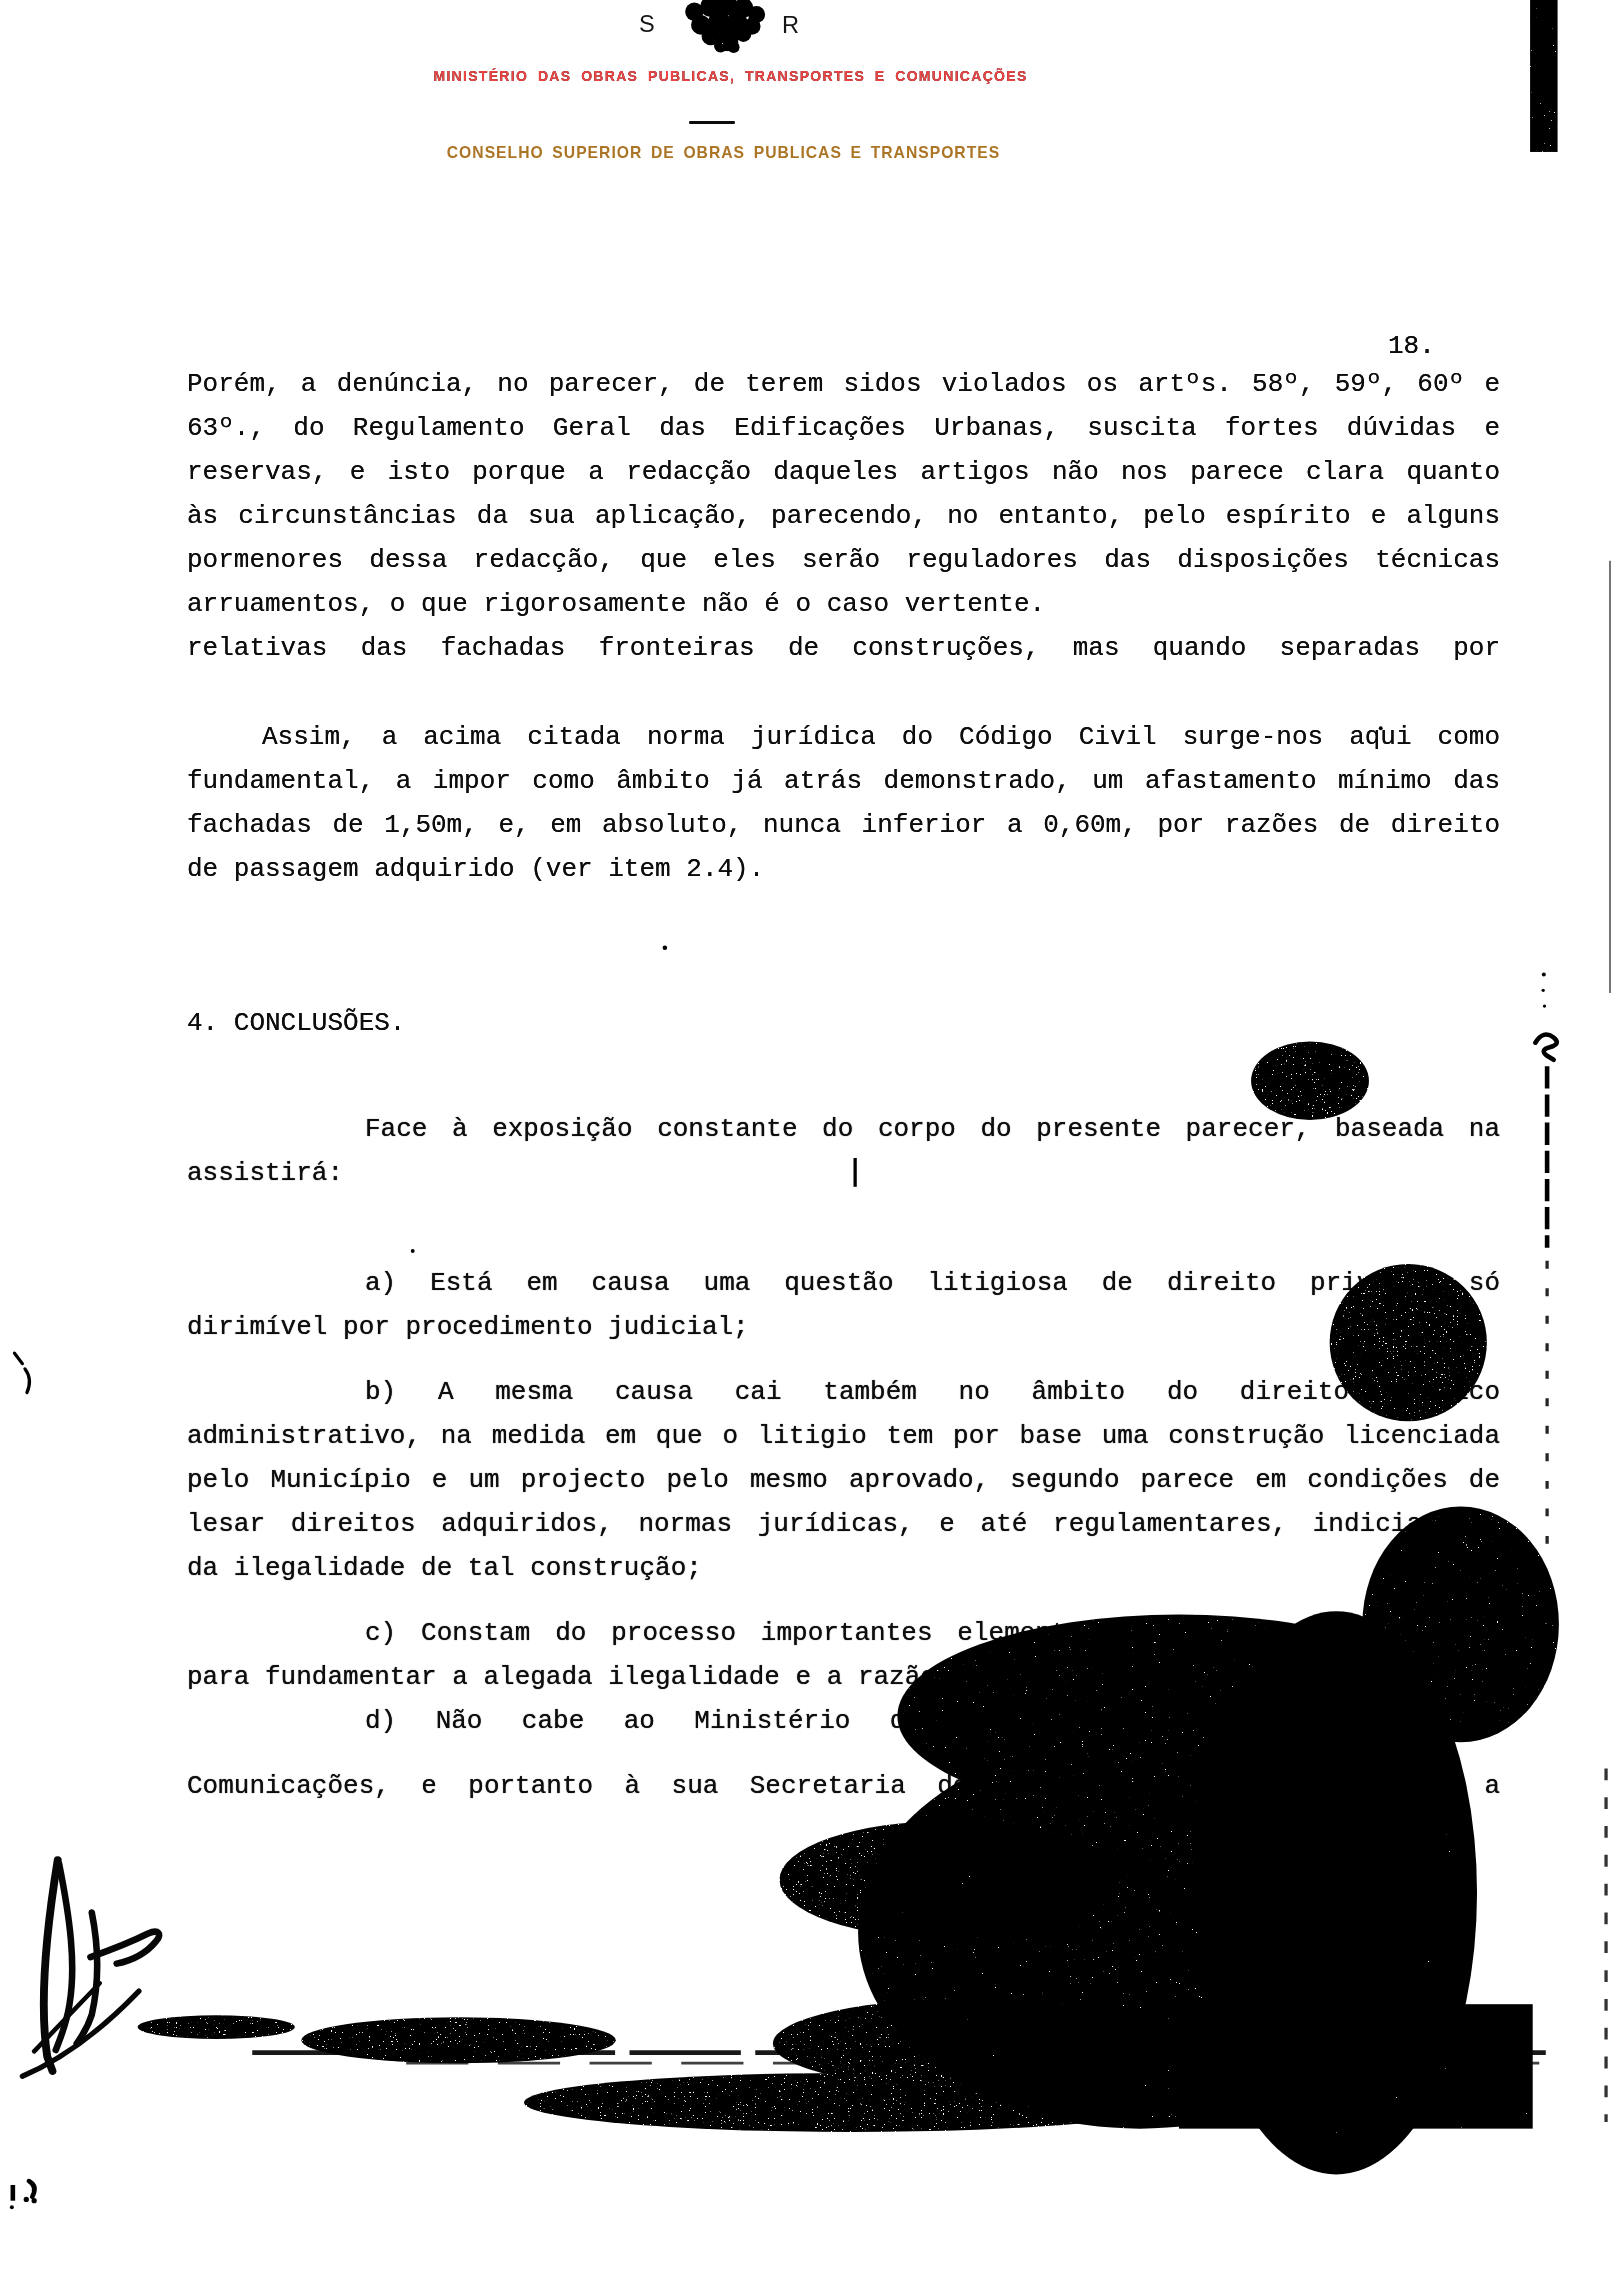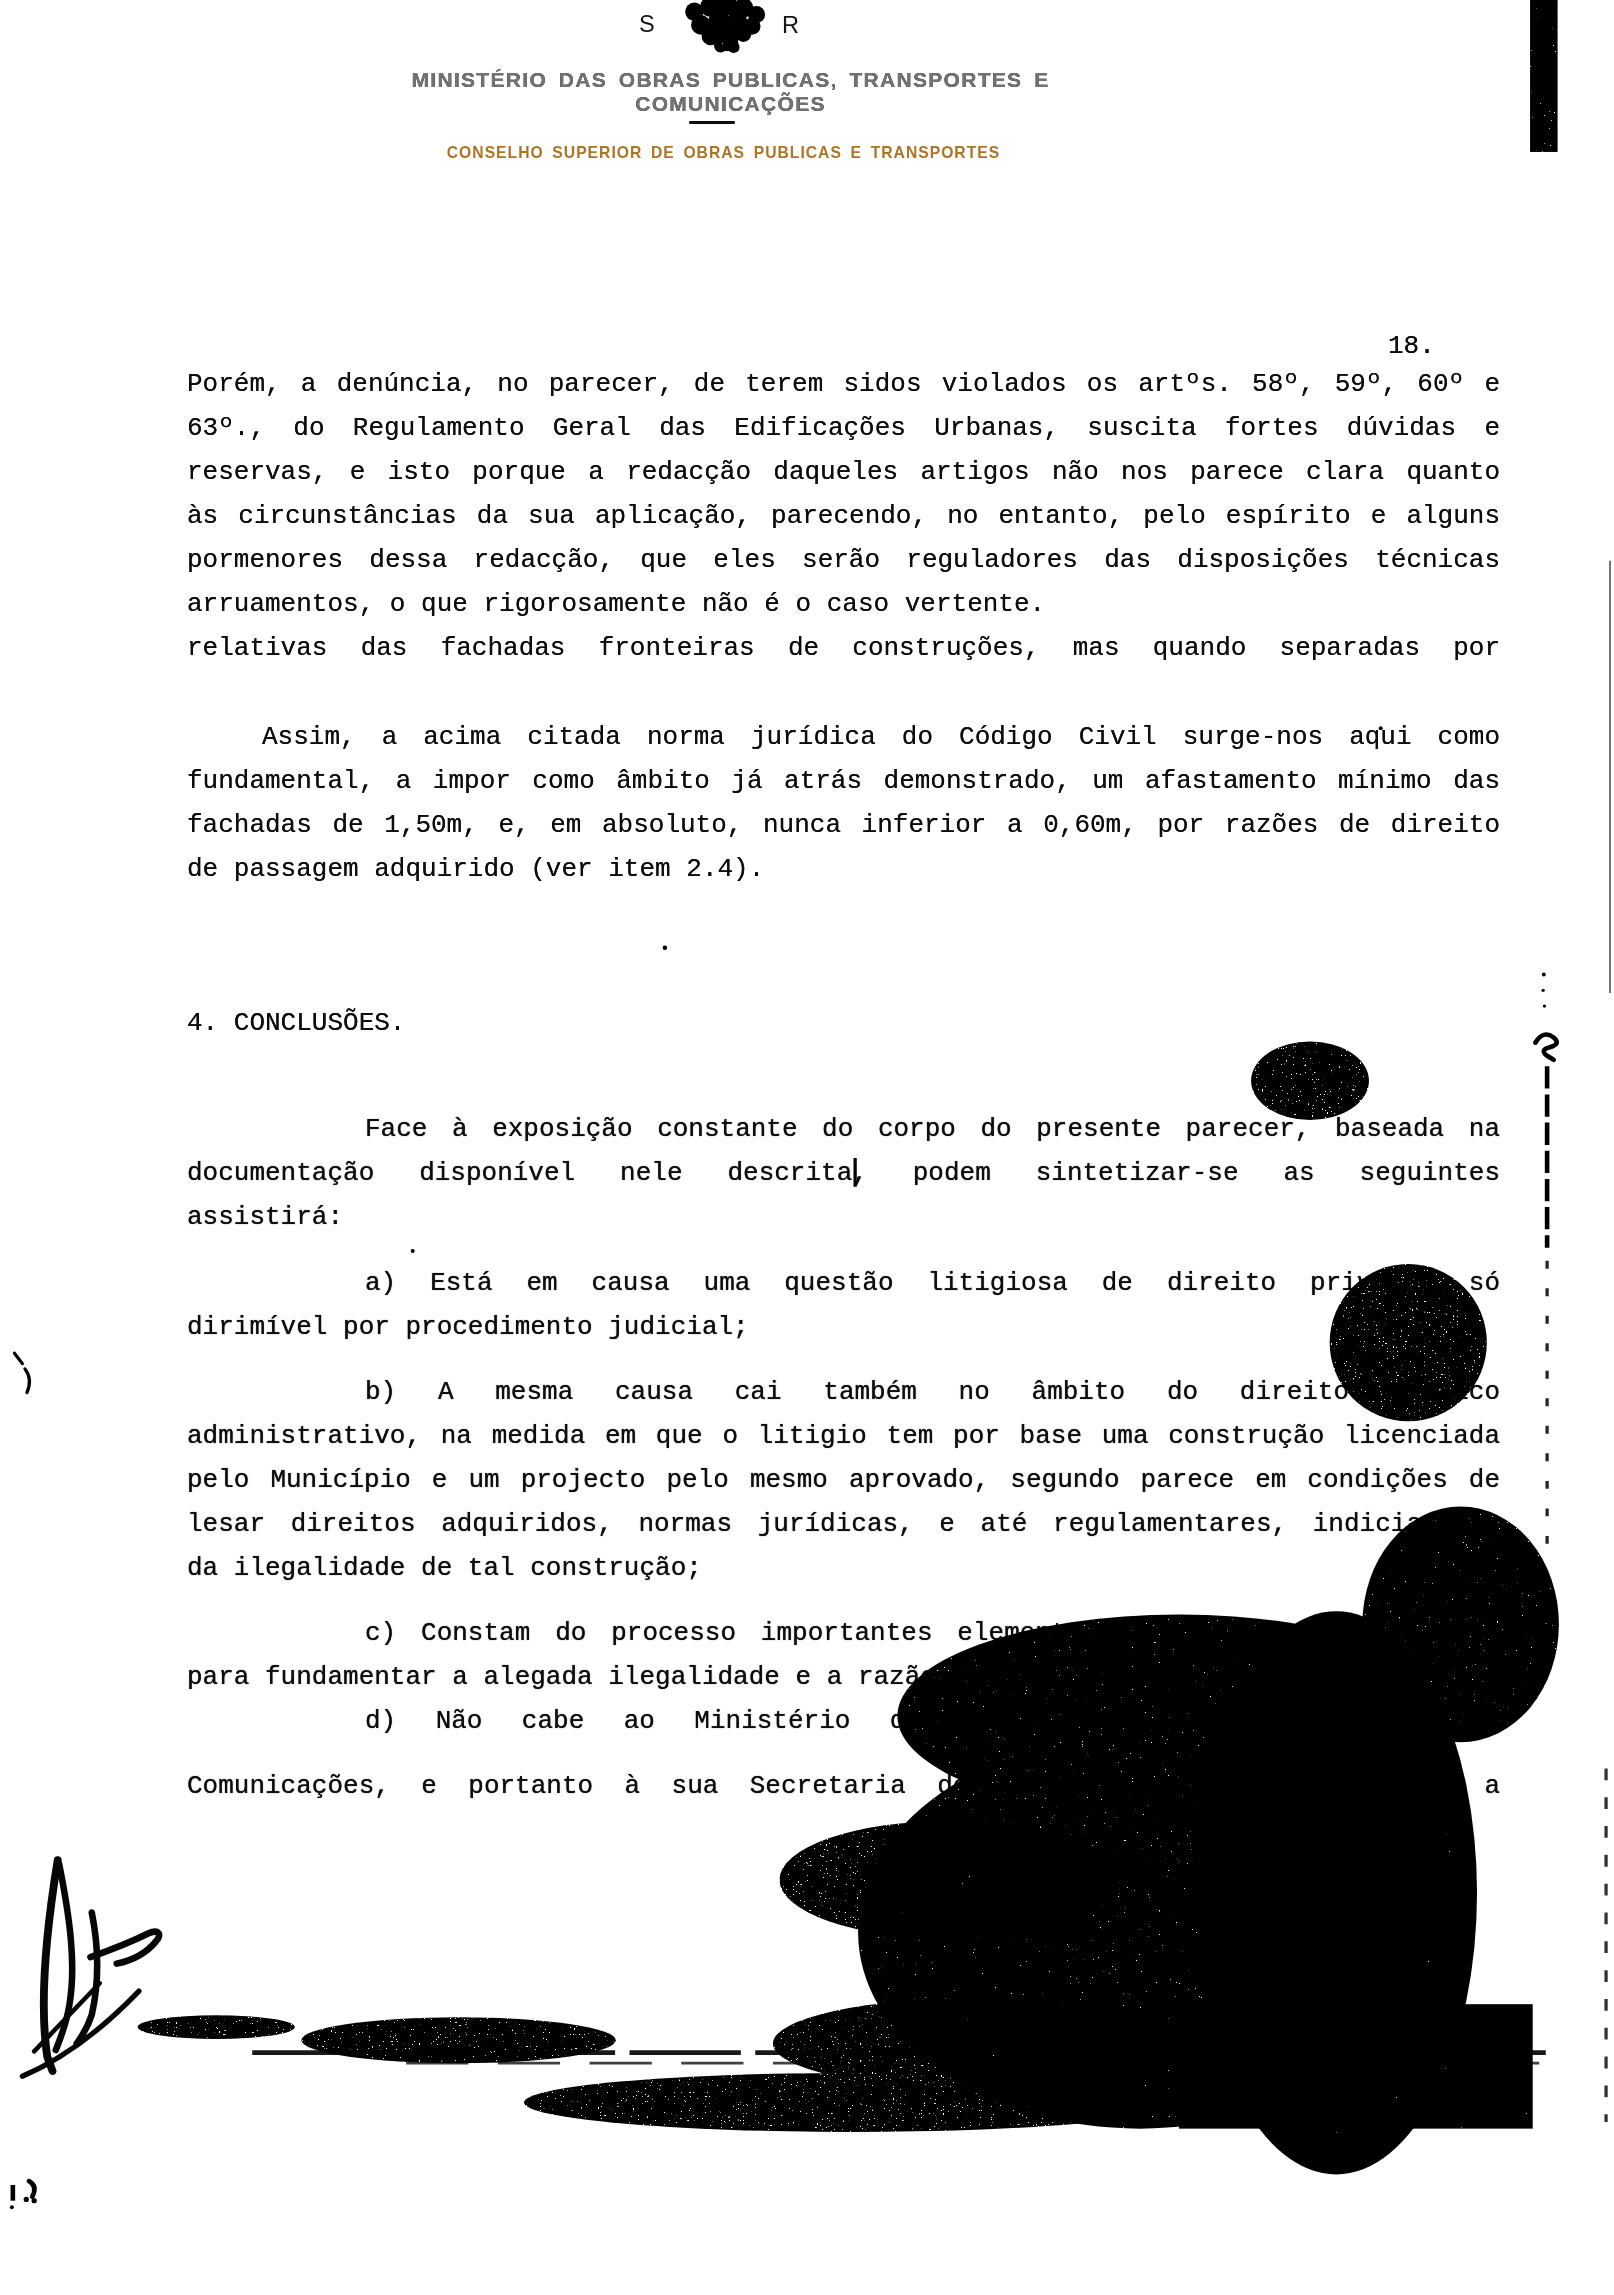--- a/index.html
+++ b/index.html
@@ -6,22 +6,22 @@
   .page{
     position:relative;width:1614px;height:2295px;background:#ffffff;overflow:hidden;
     font-family:"Liberation Mono","DejaVu Sans Mono",monospace;color:#0d0d0d;
   }
   
   .hdr-letter{position:absolute;font-family:"Liberation Sans",sans-serif;font-size:23.6px;color:#161616;}
   .hdr-s{left:639px;top:10.5px;}
   .hdr-r{left:782px;top:11.8px;}
   .ministry{
     position:absolute;left:393px;top:68px;width:675px;text-align:center;
-    font-family:"Liberation Sans",sans-serif;font-weight:700;font-size:21px;
-    letter-spacing:1.3px;word-spacing:4.6px;color:#737373;
+    font-family:"Liberation Sans",sans-serif;font-weight:700;font-size:14px;
+    letter-spacing:1.3px;word-spacing:4.6px;color:#ef4444;
     text-shadow:0 0 0.3px #000;
   }
   .hdr-rule{position:absolute;left:689px;top:121px;width:46px;height:3.3px;background:#0c0c0c;border-radius:1.3px;}
   .council{
     position:absolute;left:432px;top:144px;width:583px;text-align:center;
     font-family:"Liberation Sans",sans-serif;font-weight:700;font-size:15.7px;
     letter-spacing:1px;word-spacing:3.3px;color:#a16207;
     filter:blur(0.3px);opacity:.88;
   }
   .pageno{position:absolute;left:1388px;top:331px;font-size:26px;text-shadow:0 0 0.5px #000;}
@@ -70,21 +70,20 @@
     <div class="tl ind1">Assim, a acima citada norma jurídica do Código Civil surge-nos aqui como</div>
     <div class="tl">fundamental, a impor como âmbito já atrás demonstrado, um afastamento mínimo das</div>
     <div class="tl">fachadas de 1,50m, e, em absoluto, nunca inferior a 0,60m, por razões de direito</div>
     <div class="tl last">de passagem adquirido (ver item 2.4).</div>
   </section>
 
   <div class="heading">4. CONCLUSÕES.</div>
 
   <section class="para smud" style="top:1107px">
     <div class="tl ind2">Face à exposição constante do corpo do presente parecer, baseada na</div>
-    <div class="tl">documentação disponível nele descrita, podem sintetizar-se as seguintes</div>
     <div class="tl last">assistirá:</div>
   </section>
 
   <section class="para smud" style="top:1261px">
     <div class="tl ind2">a) Está em causa uma questão litigiosa de direito privado, só</div>
     <div class="tl last">dirimível por procedimento judicial;</div>
   </section>
 
   <section class="para smud" style="top:1370px">
     <div class="tl ind2">b) A mesma causa cai também no âmbito do direito público</div>

